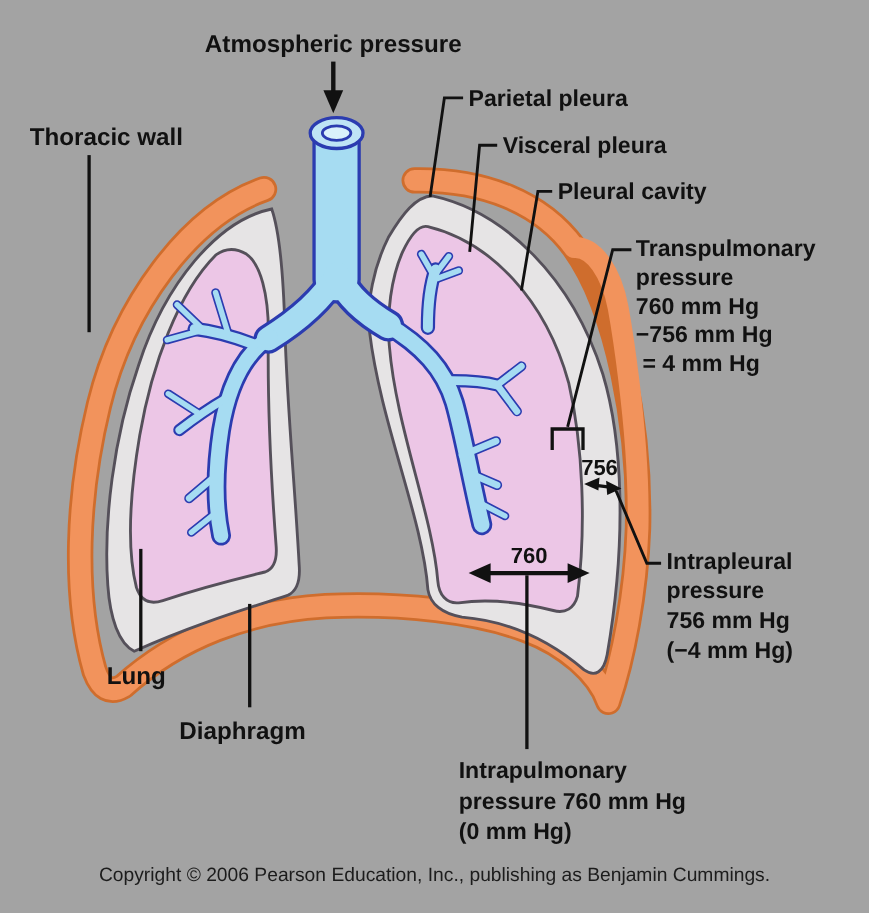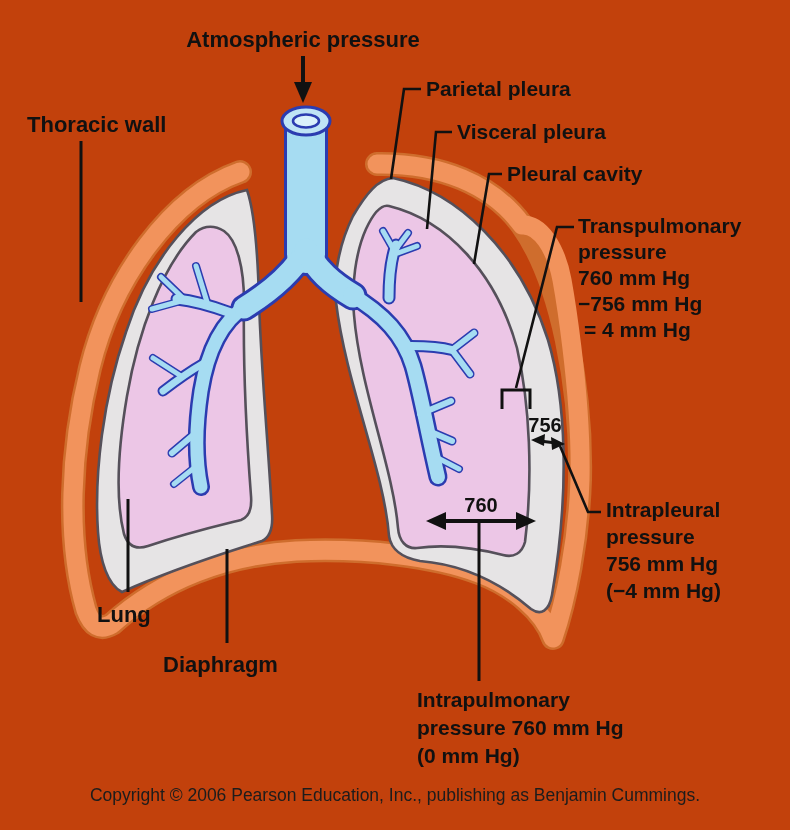--- a/index.html
+++ b/index.html
@@ -1,16 +1,16 @@
 <!DOCTYPE html>
 <html><head>
 <meta charset="utf-8">
 <style>
   html,body{margin:0;padding:0;background:#ffffff;}
-  .stage{width:790px;height:830px;position:relative;background:#c2410c;font-family:"Liberation Sans",sans-serif;}
+  .stage{width:790px;height:830px;position:relative;background:#a3a3a3;font-family:"Liberation Sans",sans-serif;}
   svg{display:block;}
   .lbl{font:bold 21px "Liberation Sans",sans-serif;fill:#111;}
   .lbl-lg{font:bold 22px "Liberation Sans",sans-serif;fill:#111;}
   .val{font:bold 20px "Liberation Sans",sans-serif;fill:#111;}
   .copy{font:17.5px "Liberation Sans",sans-serif;fill:#1c1c1c;}
   .ln{stroke:#111;stroke-width:2.6;fill:none;}
   .blk{fill:#111;stroke:none;}
 </style>
 </head>
 <body>

